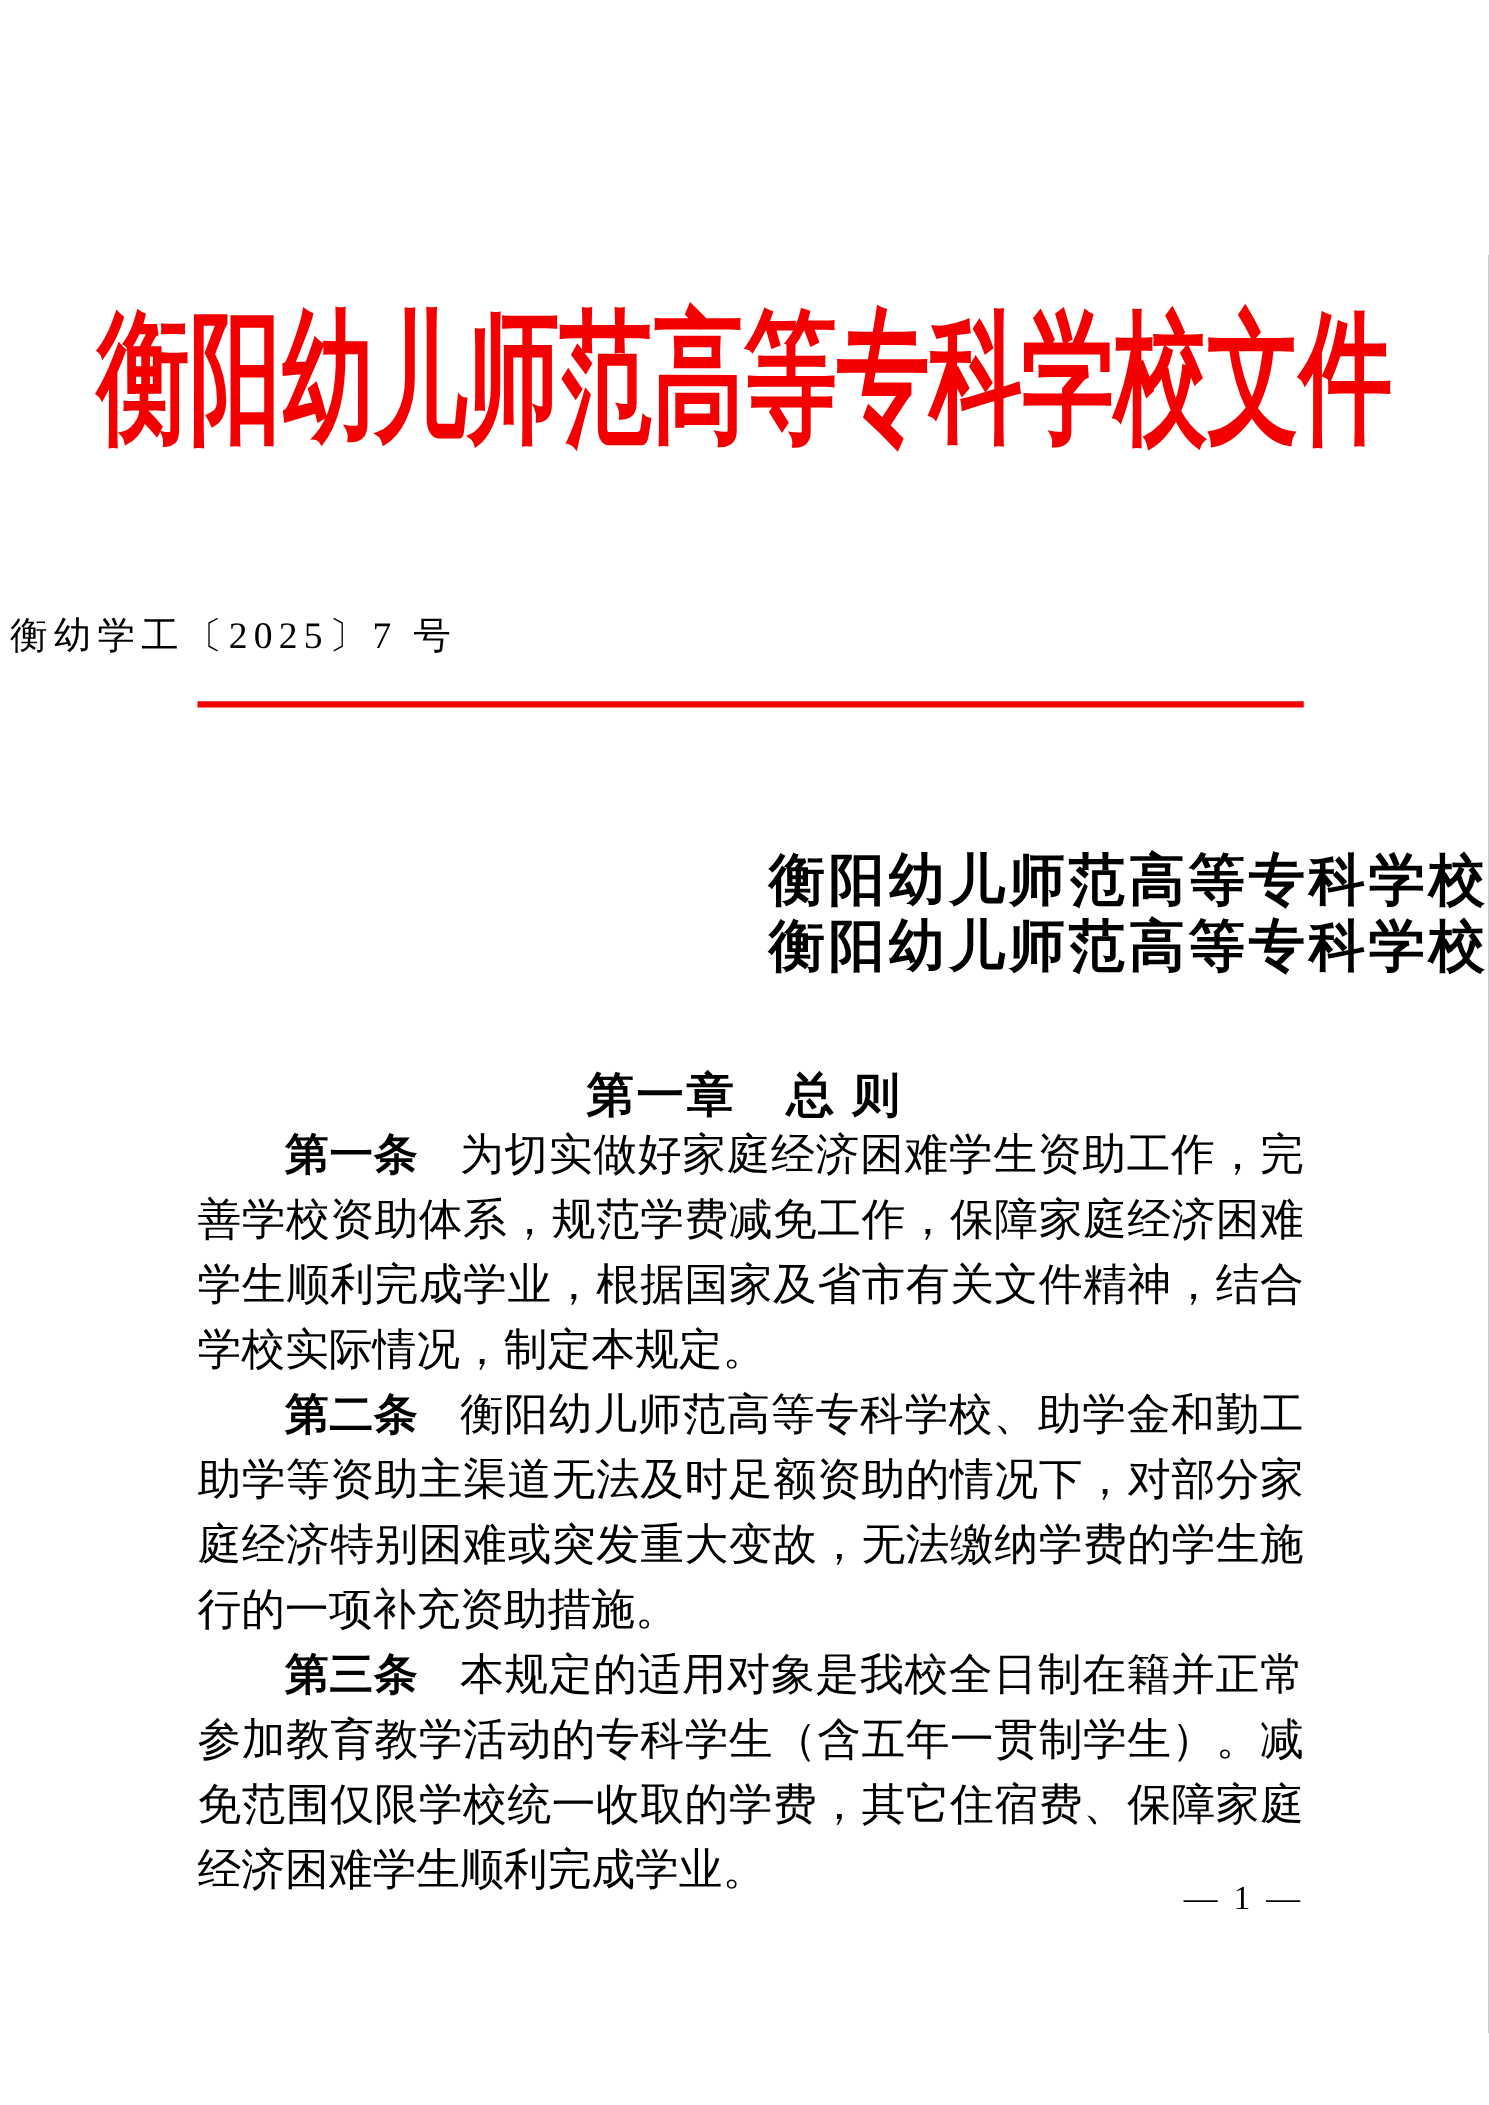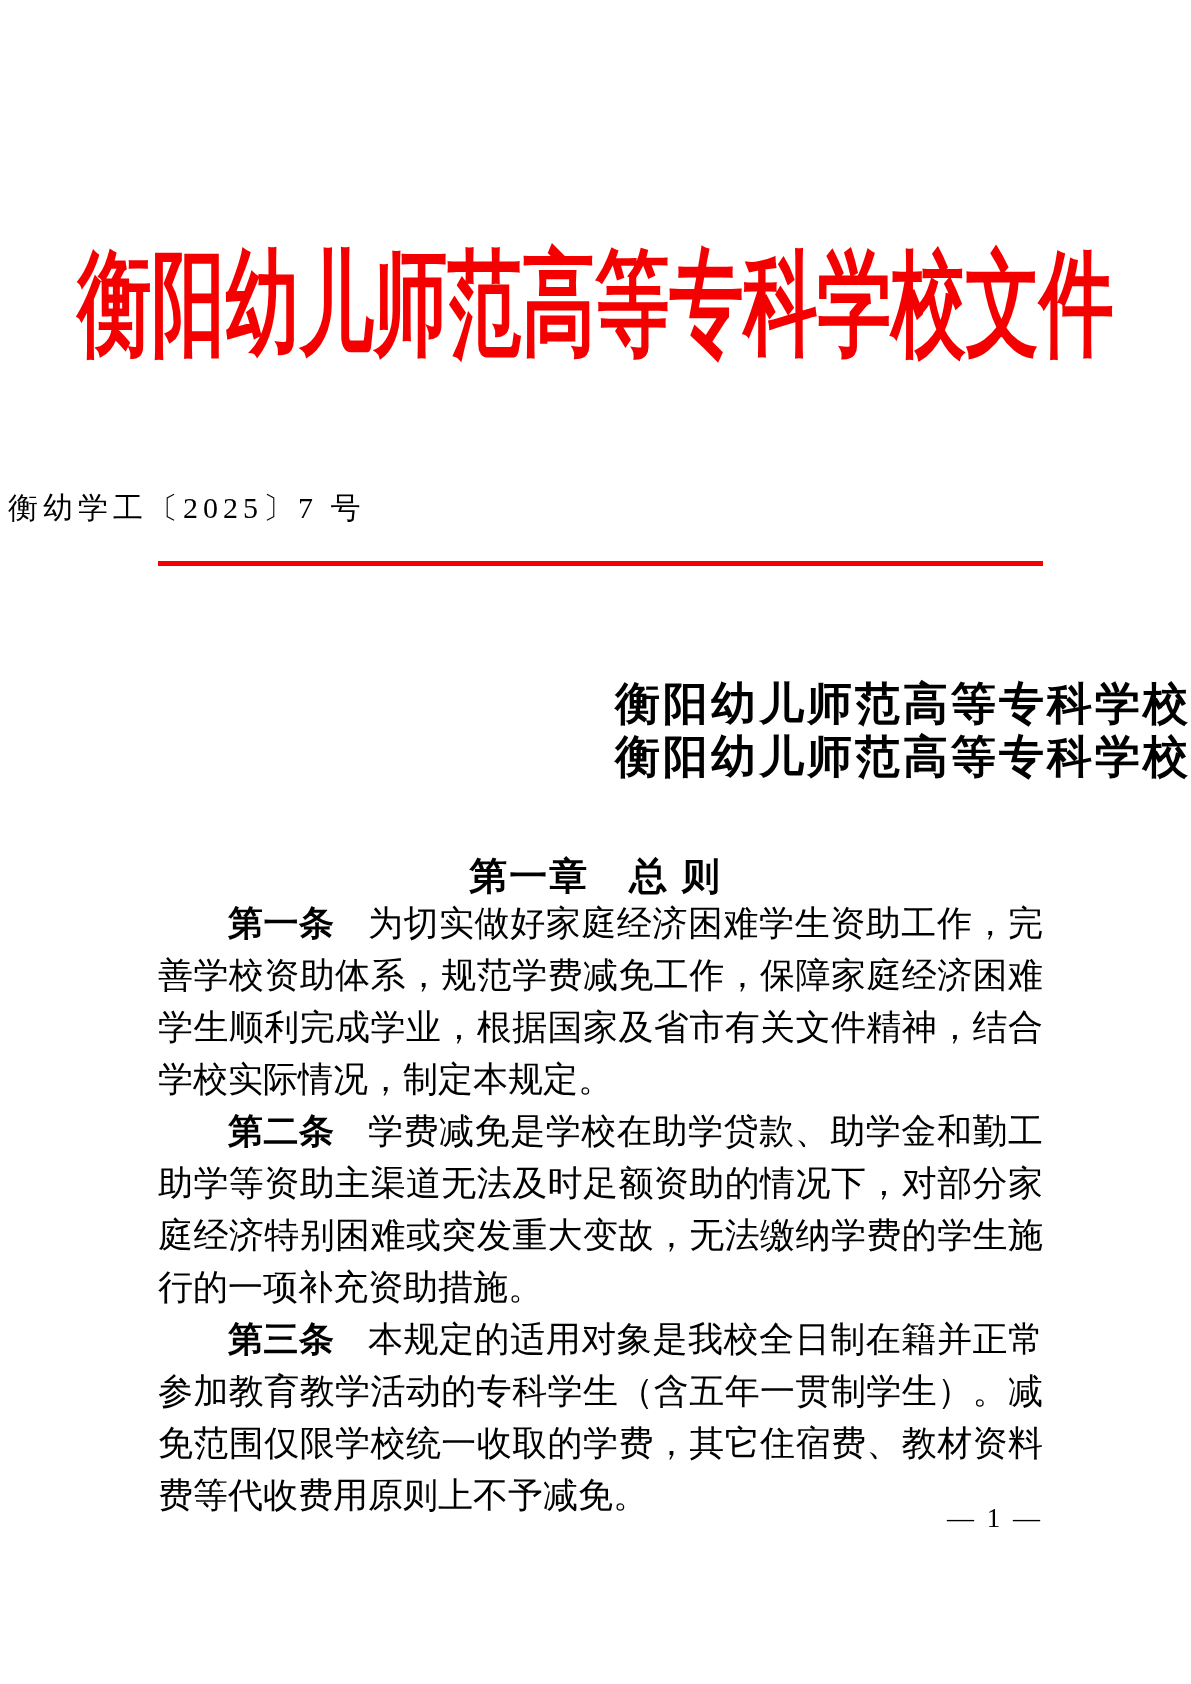--- a/index.html
+++ b/index.html
@@ -123,19 +123,19 @@
 
   <div class="doc-title">
     <div>衡阳幼儿师范高等专科学校</div>
     <div>衡阳幼儿师范高等专科学校</div>
   </div>
 
   <div class="chapter-heading">第一章　总 则</div>
 
   <div class="body-text">
     <p><span class="article-label">第一条</span><span>为切实做好家庭经济困难学生资助工作，完善学校资助体系，规范学费减免工作，保障家庭经济困难学生顺利完成学业，根据国家及省市有关文件精神，结合学校实际情况，制定本规定。</span></p>
-    <p><span class="article-label">第二条</span><span>学费减免是学校在助学贷款、助学金和勤工助学等资助主渠道无法及时足额资助的情况下，对部分家庭经济特别困难或突发重大变故，无法缴纳学费的学生施行的一项补充资助措施。</span></p>
-    <p><span class="article-label">第三条</span><span>本规定的适用对象是我校全日制在籍并正常参加教育教学活动的专科学生（含五年一贯制学生）。减免范围仅限学校统一收取的学费，其它住宿费、教材资料费等代收费用原则上不予减免。</span></p>
+    <p><span class="article-label">第二条</span><span>衡阳幼儿师范高等专科学校、助学金和勤工助学等资助主渠道无法及时足额资助的情况下，对部分家庭经济特别困难或突发重大变故，无法缴纳学费的学生施行的一项补充资助措施。</span></p>
+    <p><span class="article-label">第三条</span><span>本规定的适用对象是我校全日制在籍并正常参加教育教学活动的专科学生（含五年一贯制学生）。减免范围仅限学校统一收取的学费，其它住宿费、保障家庭经济困难学生顺利完成学业。</span></p>
   </div>
 
   <div class="page-number">— 1 —</div>
 
 </div>
 
 </body></html>

